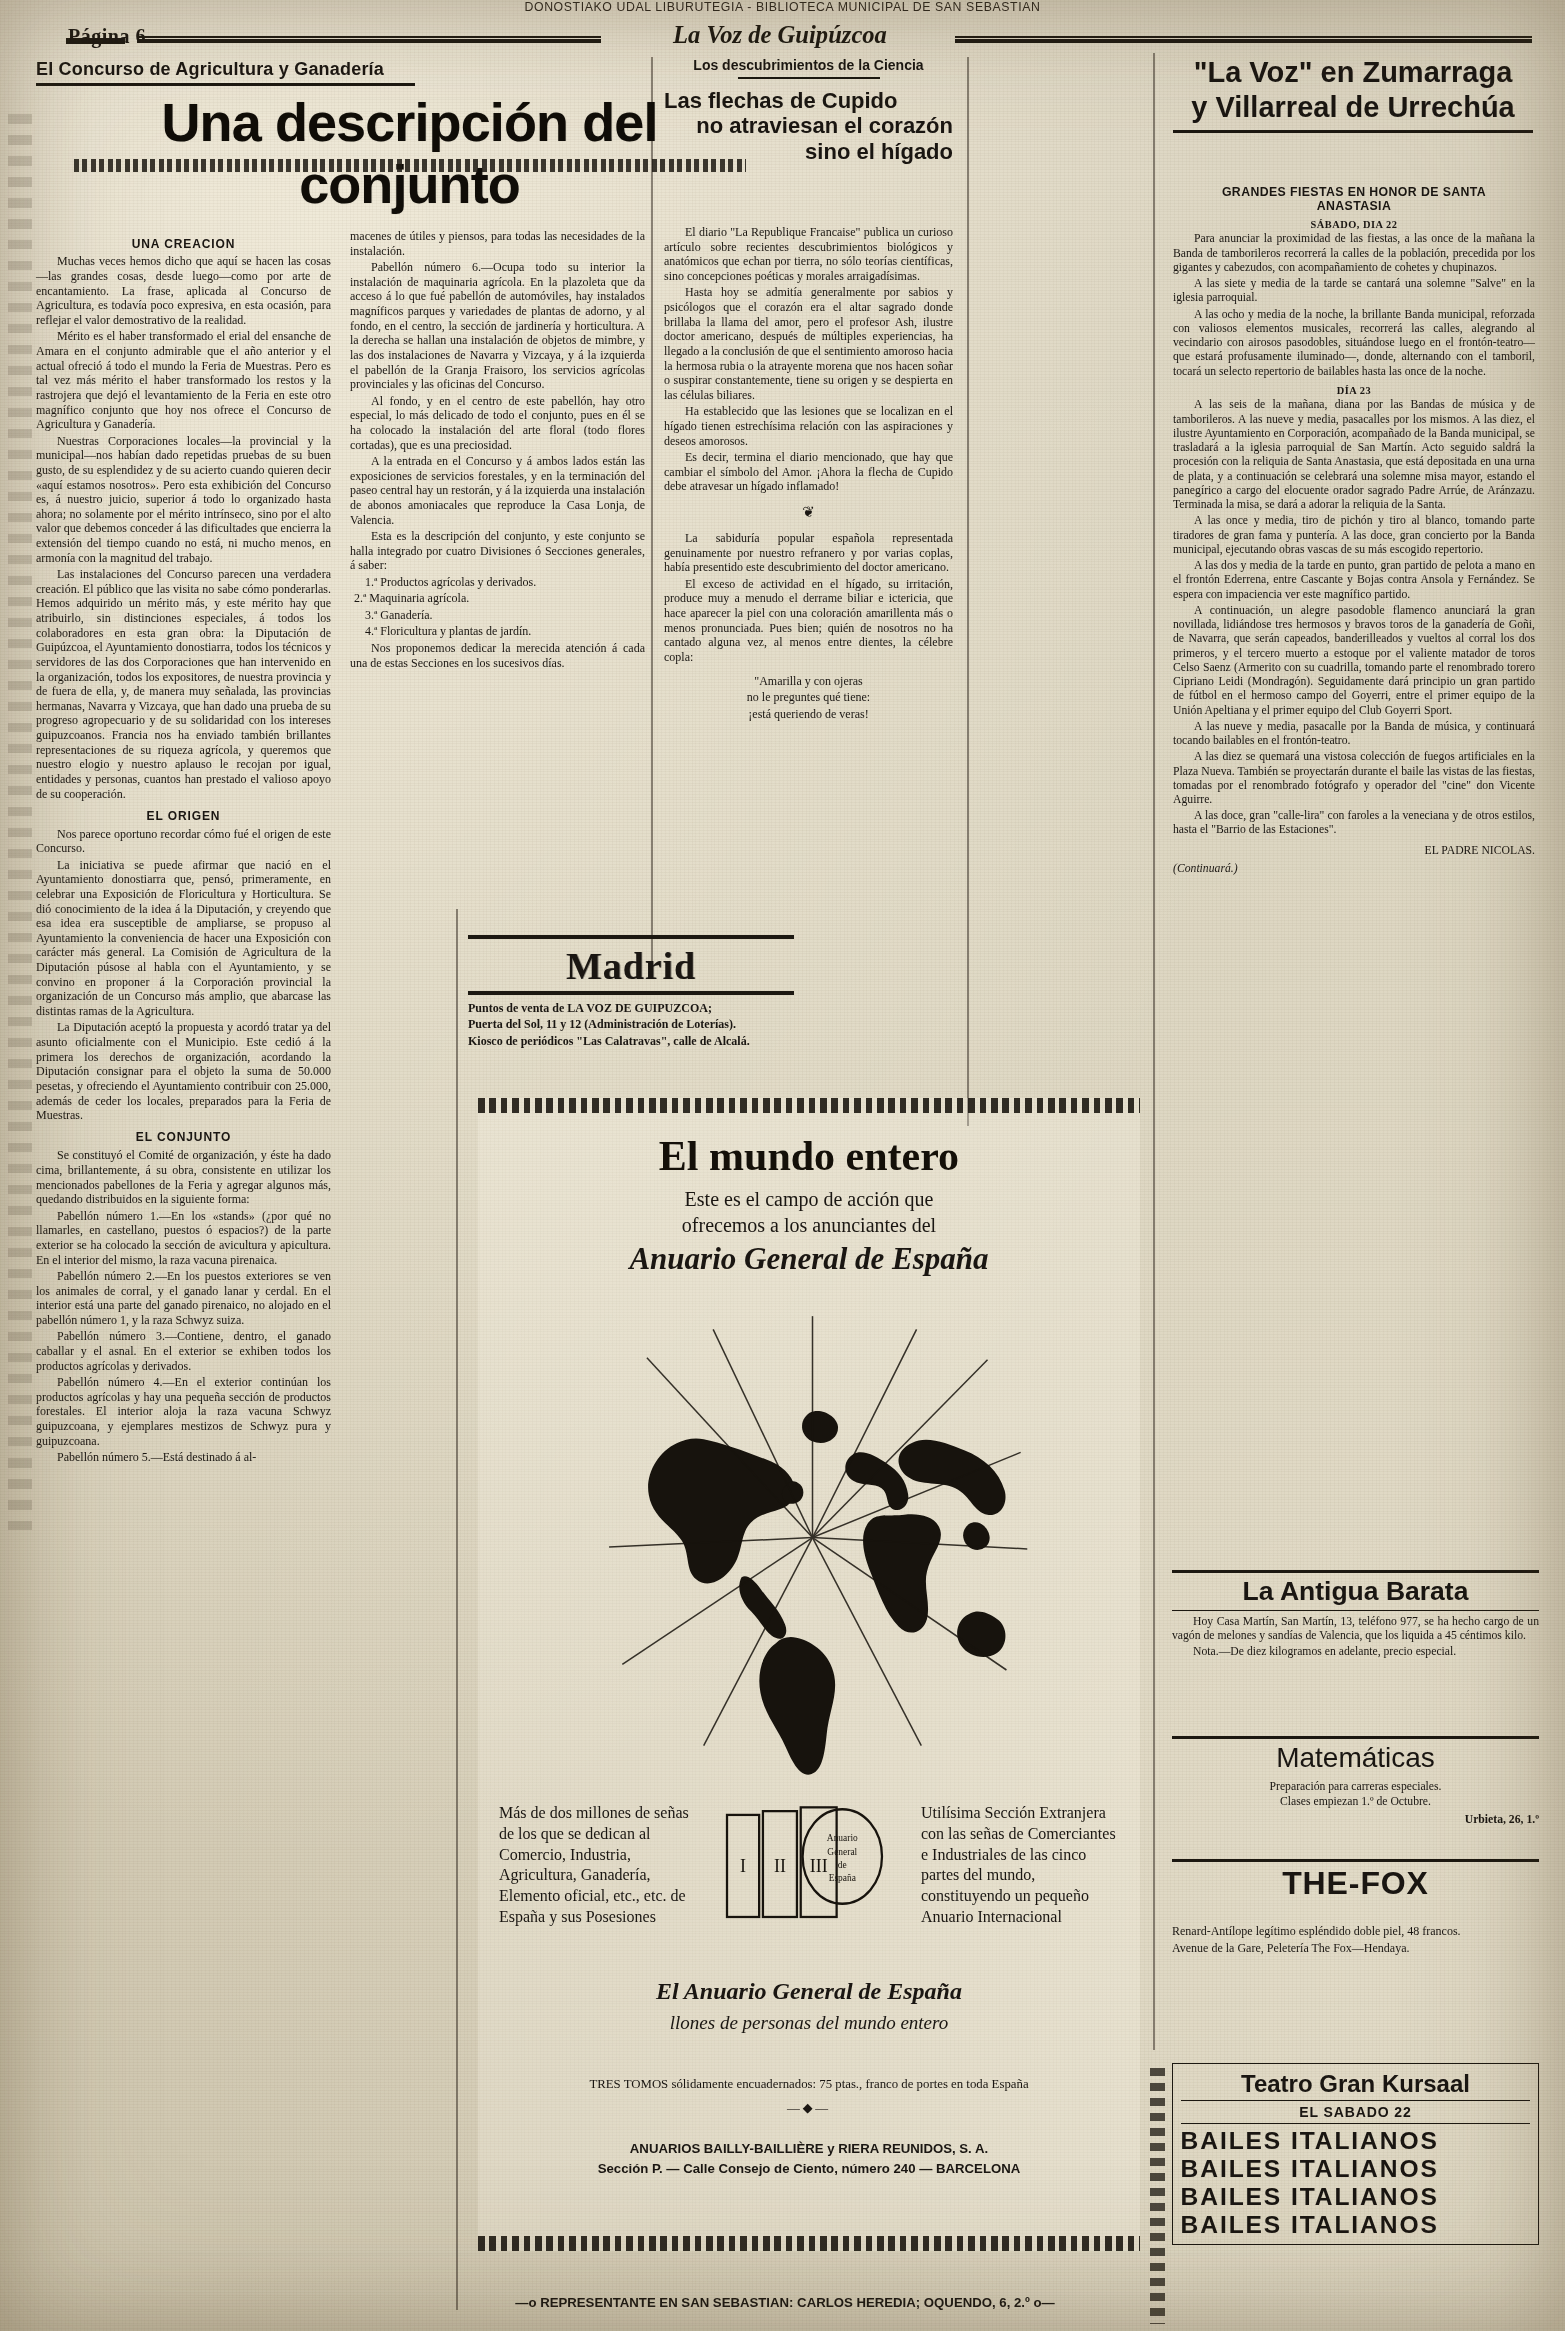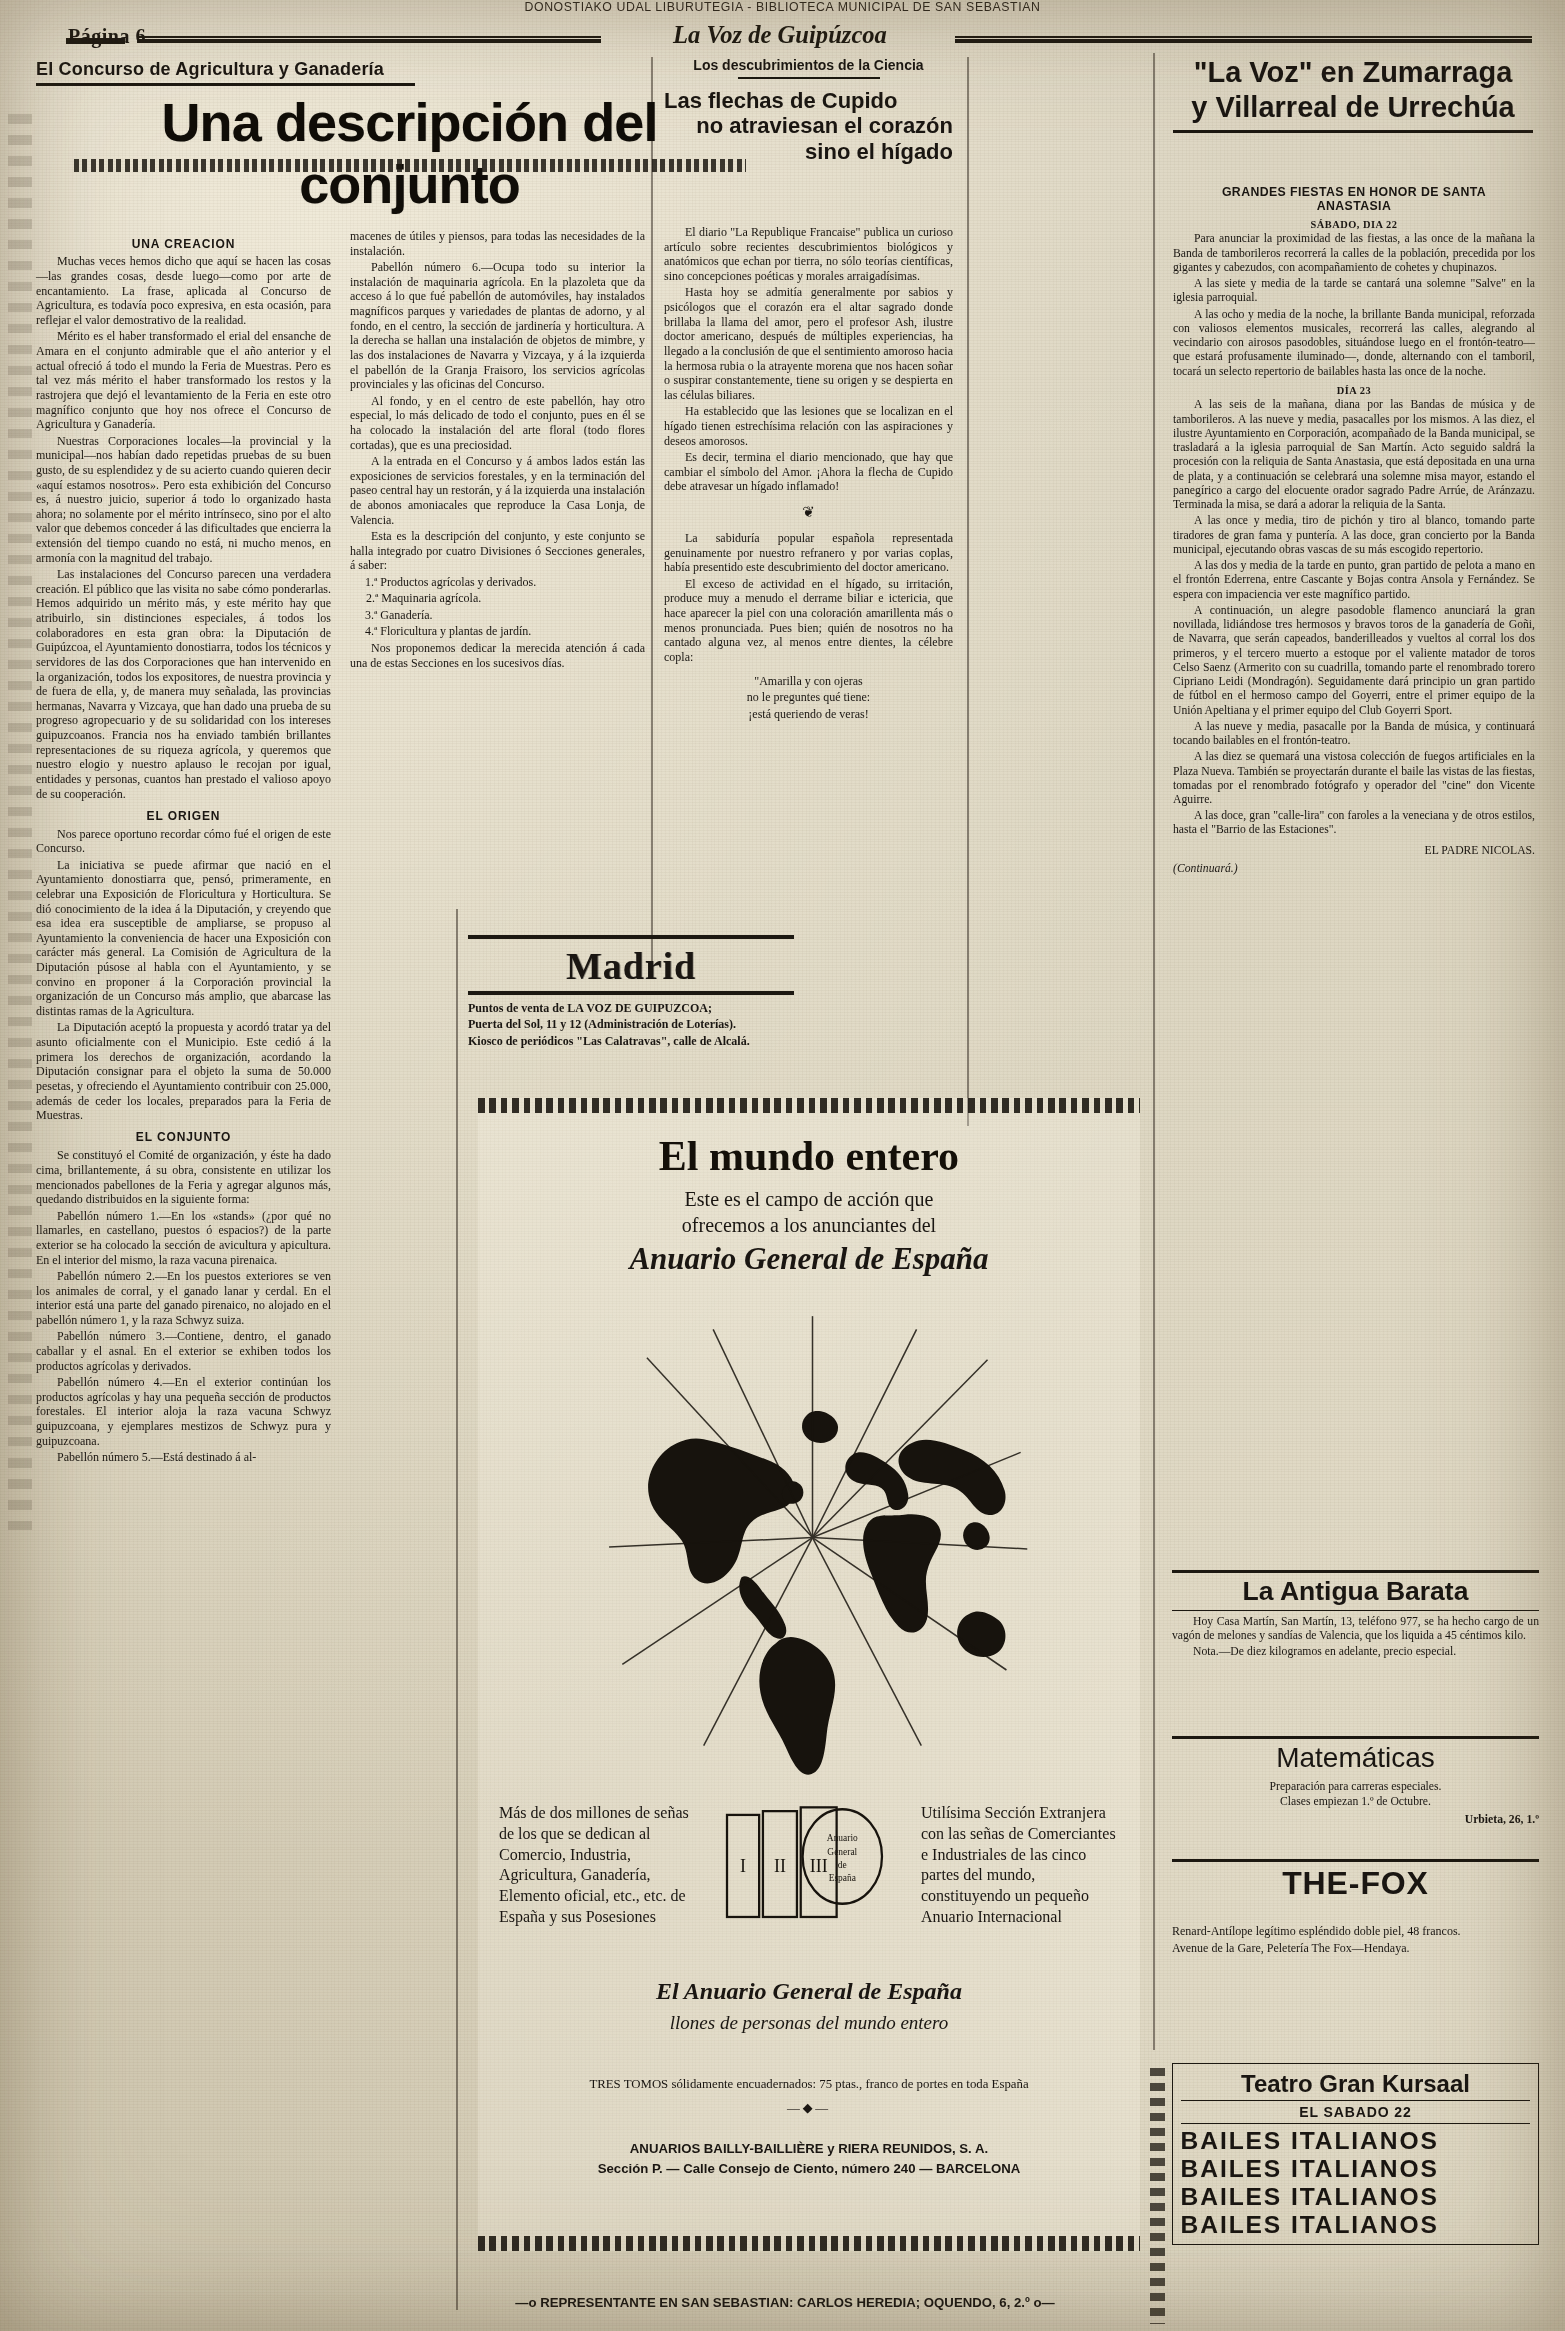--- a/index.html
+++ b/index.html
@@ -180,21 +180,21 @@
     <p>Pabellón número 5.—Está destinado á al-</p>
   </div>
 
   <div class="col" id="c2">
     <p class="nohang">macenes de útiles y piensos, para todas las necesidades de la instalación.</p>
     <p>Pabellón número 6.—Ocupa todo su interior la instalación de maquinaria agrícola. En la plazoleta que da acceso á lo que fué pabellón de automóviles, hay instalados magníficos parques y variedades de plantas de adorno, y al fondo, en el centro, la sección de jardinería y horticultura. A la derecha se hallan una instalación de objetos de mimbre, y las dos instalaciones de Navarra y Vizcaya, y á la izquierda el pabellón de la Granja Fraisoro, los servicios agrícolas provinciales y las oficinas del Concurso.</p>
     <p>Al fondo, y en el centro de este pabellón, hay otro especial, lo más delicado de todo el conjunto, pues en él se ha colocado la instalación del arte floral (todo flores cortadas), que es una preciosidad.</p>
     <p>A la entrada en el Concurso y á ambos lados están las exposiciones de servicios forestales, y en la terminación del paseo central hay un restorán, y á la izquierda una instalación de abonos amoniacales que reproduce la Casa Lonja, de Valencia.</p>
     <p>Esta es la descripción del conjunto, y este conjunto se halla integrado por cuatro Divisiones ó Secciones generales, á saber:</p>
     <p class="nohang" style="margin-left:15px">1.ª  Productos agrícolas y derivados.</p>
-    <p class="nohang" style="margin-left:16px">2.ª  Maquinaria agrícola.</p>
+    <p class="nohang" style="margin-left:4px">2.ª  Maquinaria agrícola.</p>
     <p class="nohang" style="margin-left:15px">3.ª  Ganadería.</p>
     <p class="nohang" style="margin-left:15px">4.ª  Floricultura y plantas de jardín.</p>
     <p>Nos proponemos dedicar la merecida atención á cada una de estas Secciones en los sucesivos días.</p>
   </div>
 
   <div class="madridbox">
     <div class="rule2"></div>
     <div class="madrid-word">Madrid</div>
     <div class="rule2"></div>
     <p class="nohang" style="font-weight:bold">Puntos de venta de LA VOZ DE GUIPUZCOA;</p>

